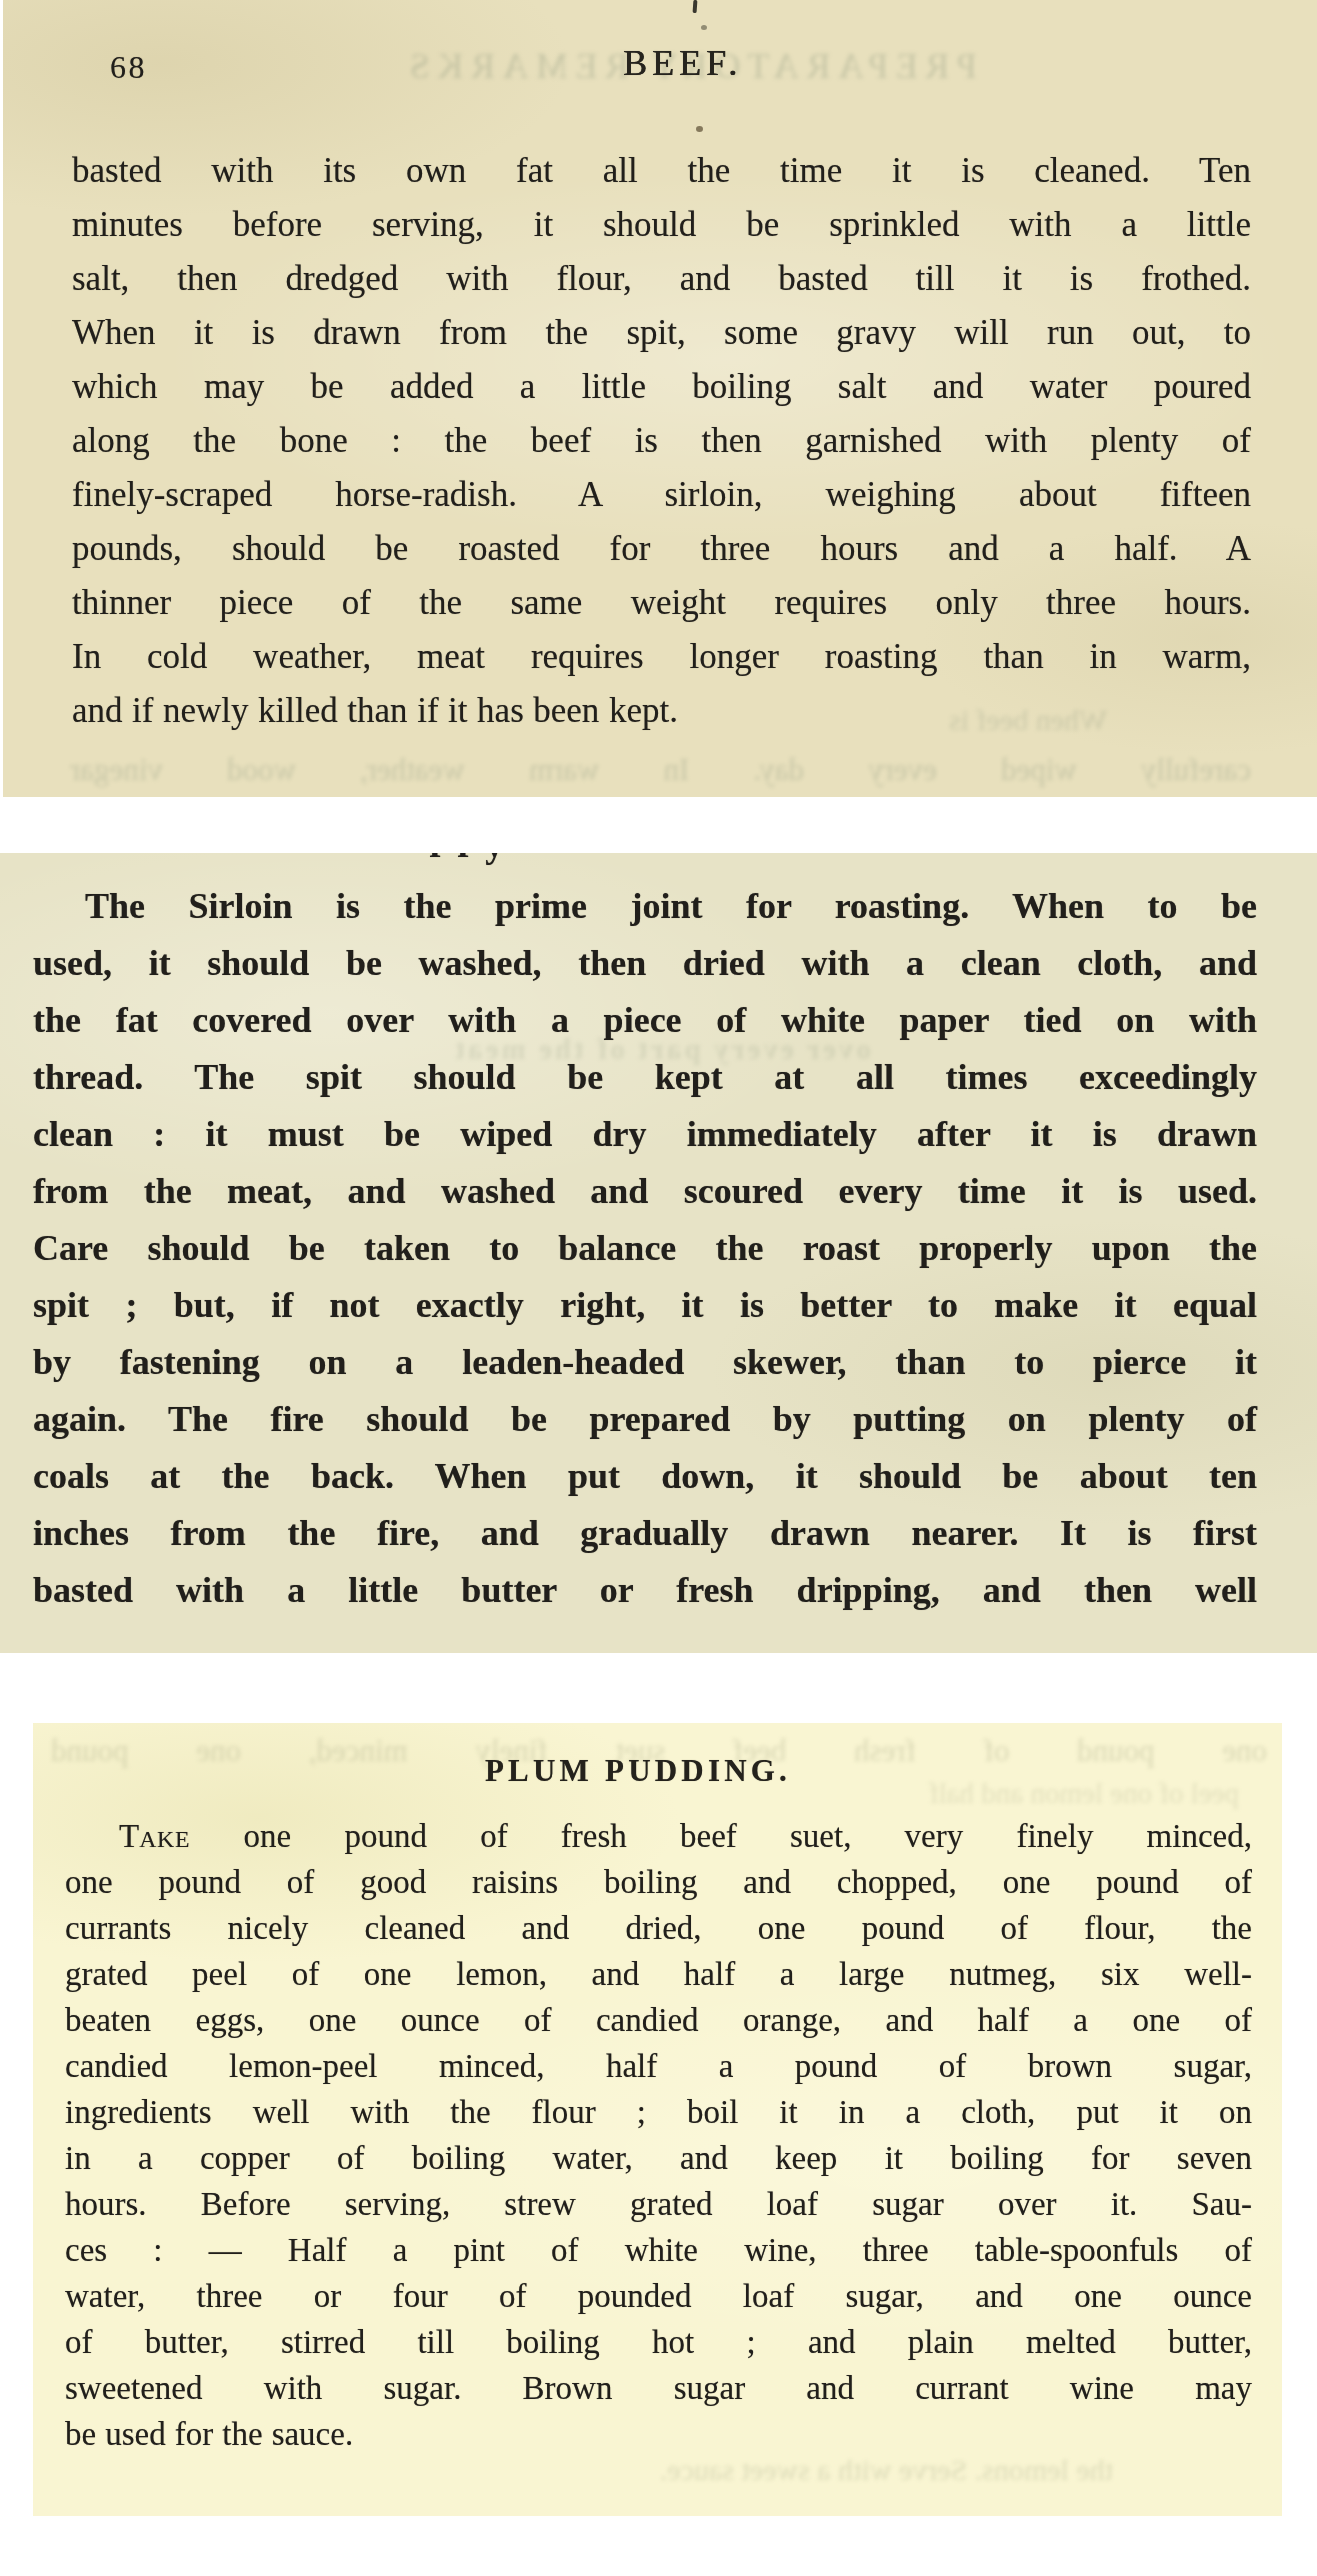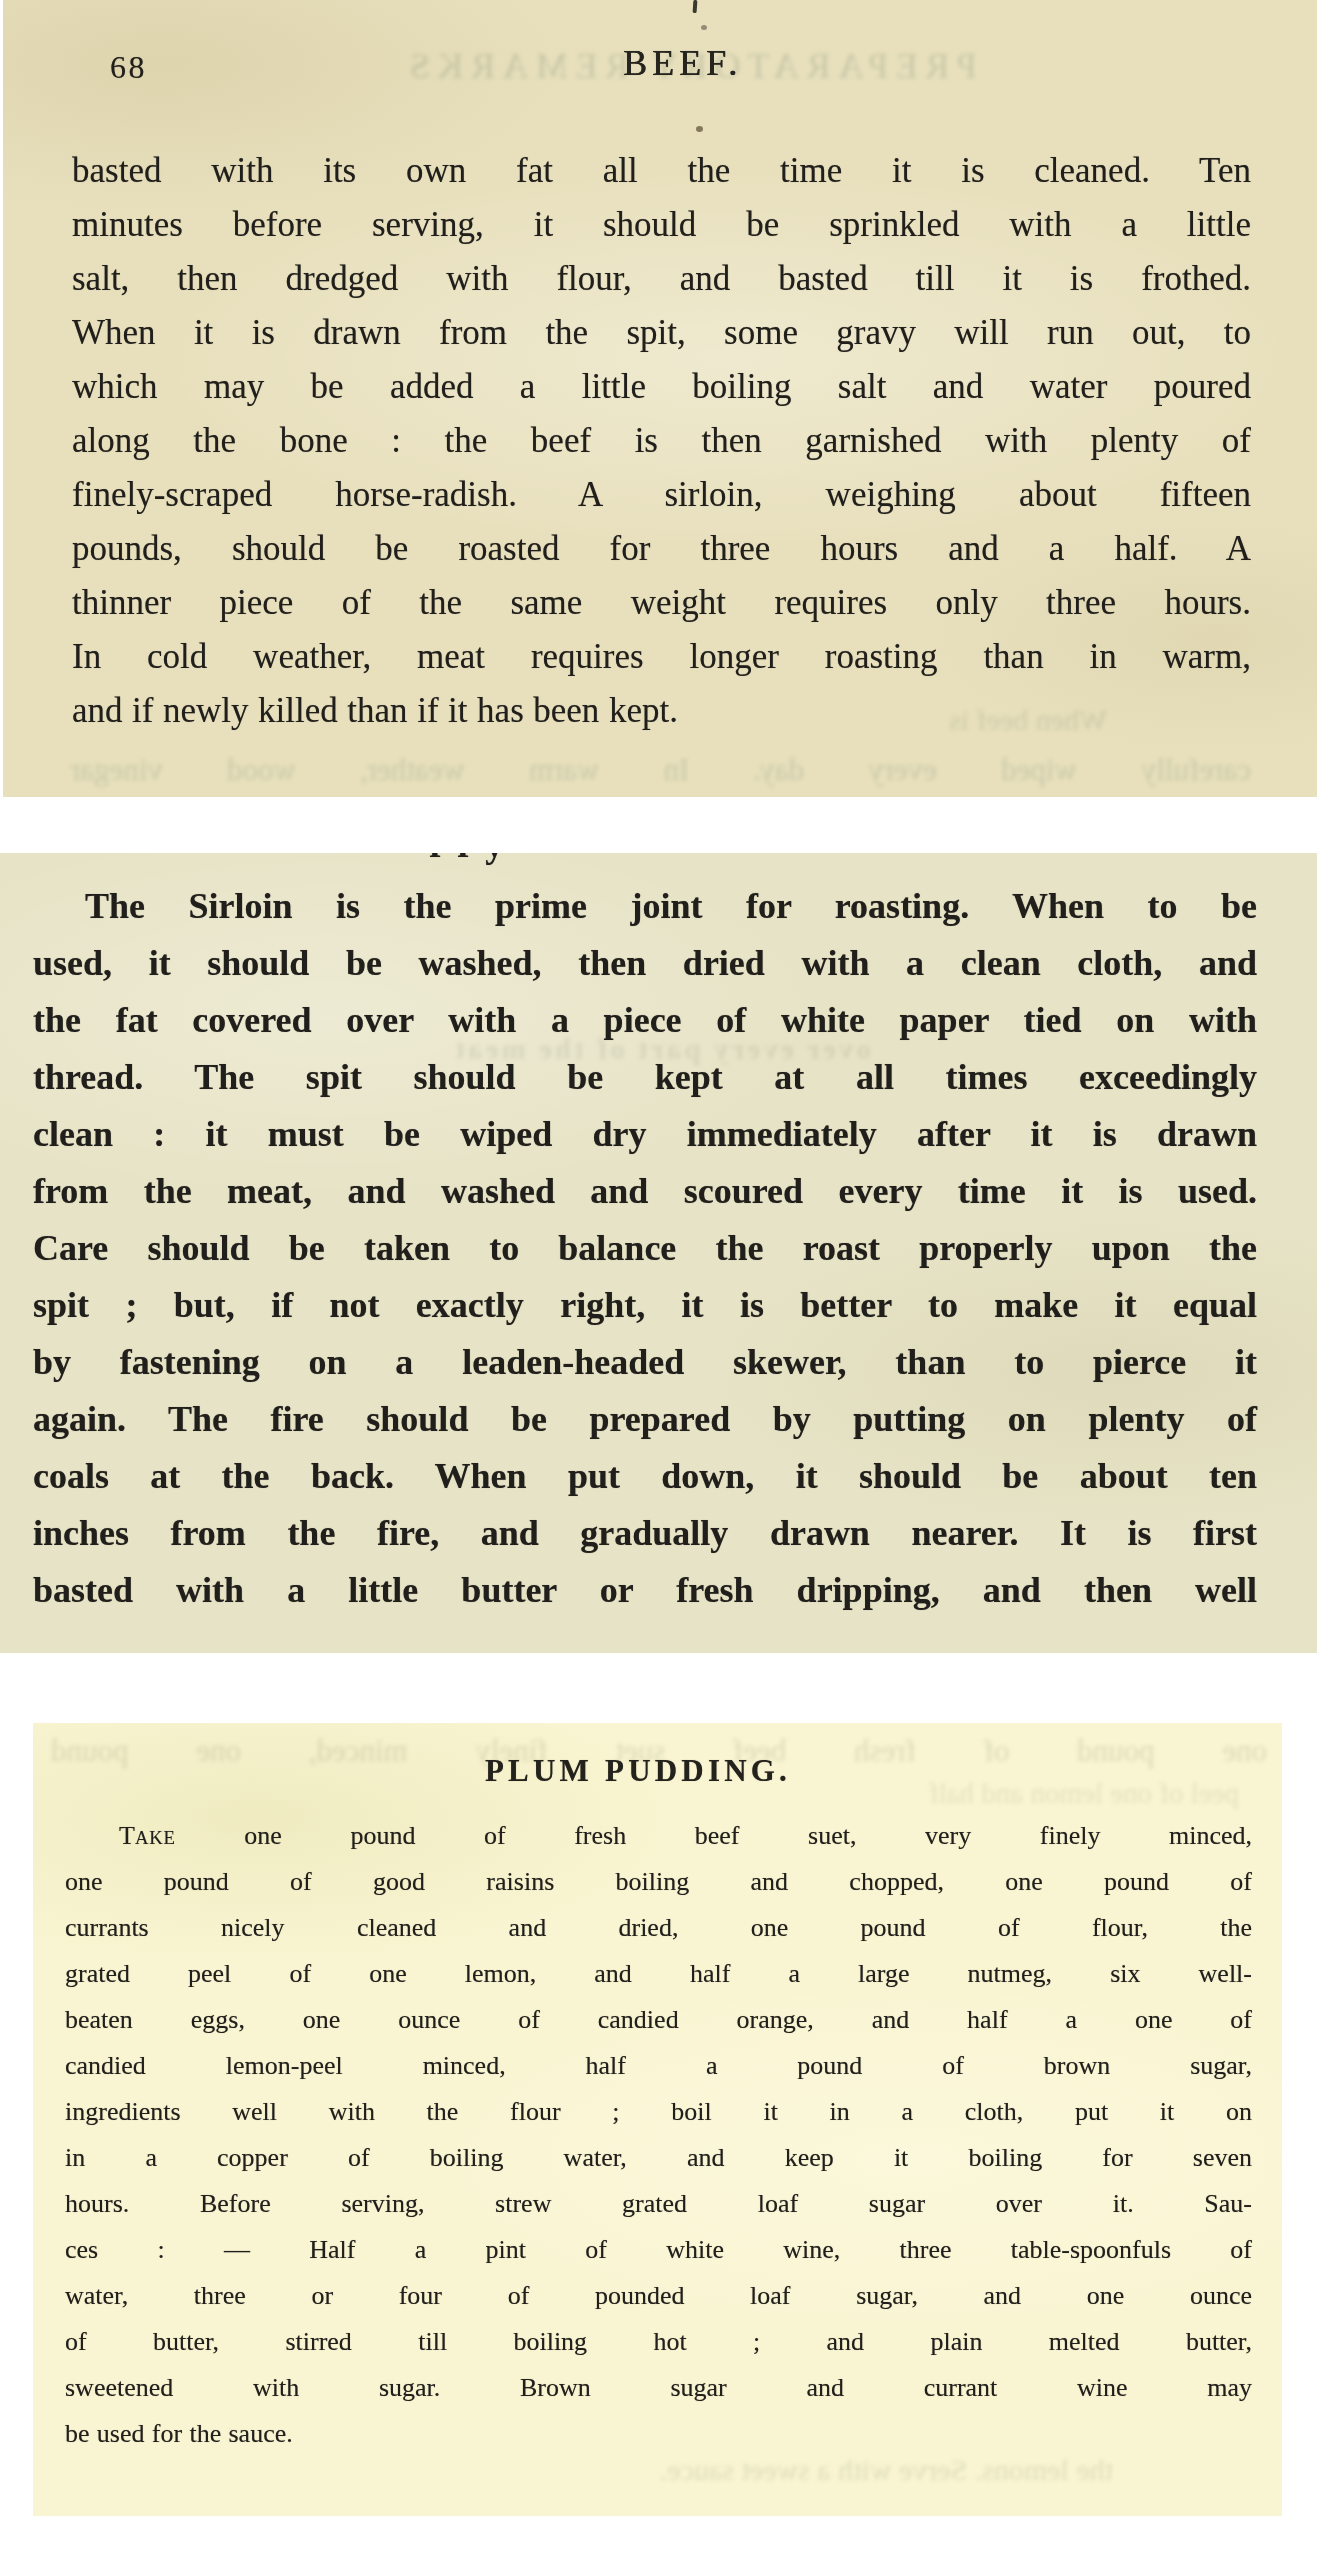--- a/index.html
+++ b/index.html
@@ -36,21 +36,21 @@
   .running-title{
     position:absolute;left:0;right:0;top:42px;text-align:center;padding-left:42px;
     font-size:36px;letter-spacing:5px;color:#26241e;
     text-shadow:0.6px 0 0 #26241e, 0 0 0.8px rgba(38,36,30,.5);
   }
   .para{position:absolute;}
   .p1{left:69px;top:144px;width:1179px;font-size:35px;}
   .p1 .ln{height:54px;line-height:54px;}
   .p2{left:33px;top:25px;width:1224px;font-size:36px;}
   .p2 .ln{height:57px;line-height:57px;}
-  .p3{left:32px;top:90px;width:1187px;font-size:26px;}
+  .p3{left:32px;top:90px;width:1187px;font-size:33px;}
   .p3 .ln{height:46px;line-height:46px;}
   .ln{white-space:nowrap;text-align:justify;text-align-last:justify;word-spacing:0.8px;}
   .ln.end{text-align-last:left;}
   .ln.indent1{padding-left:52px;}
   .ln.indent2{padding-left:54px;}
   .smallcaps{font-size:.72em;letter-spacing:0.8px;}
   .recipe-heading{
     position:absolute;left:0;right:0;top:30px;text-align:center;padding-right:39px;
     font-size:31px;font-weight:bold;letter-spacing:4.2px;color:#24221c;
     text-shadow:0 0 0.8px rgba(36,34,28,.5);

